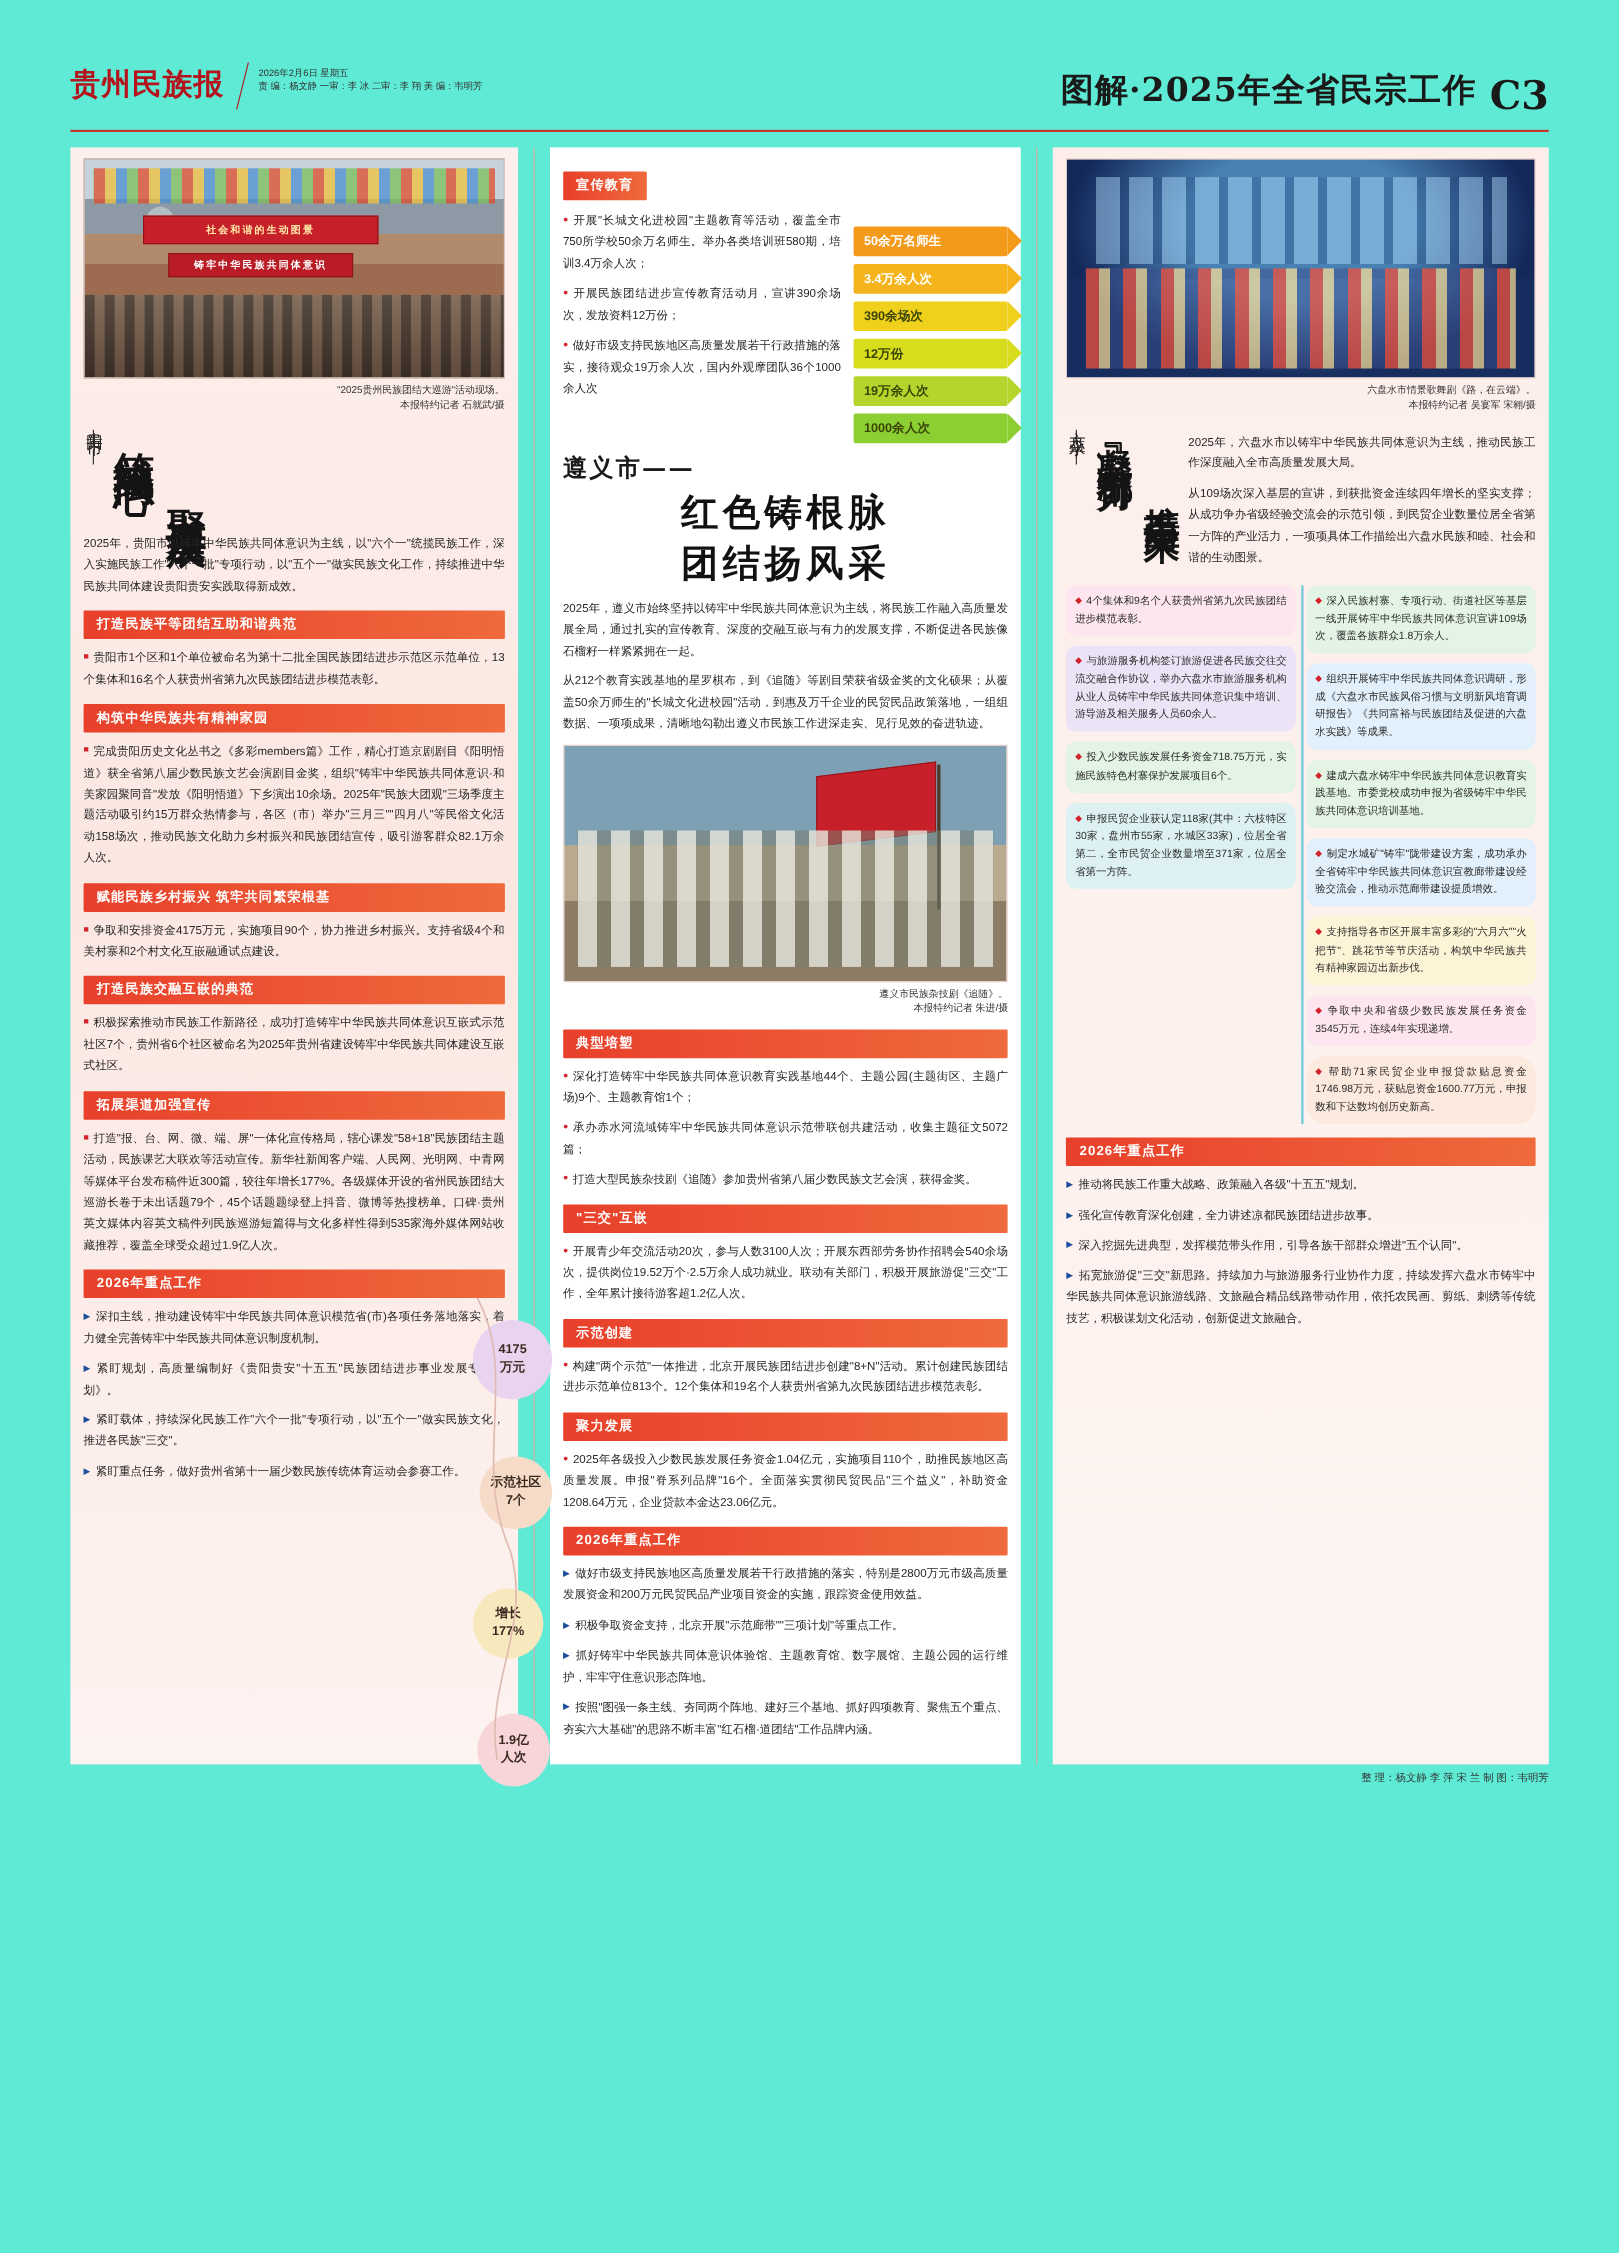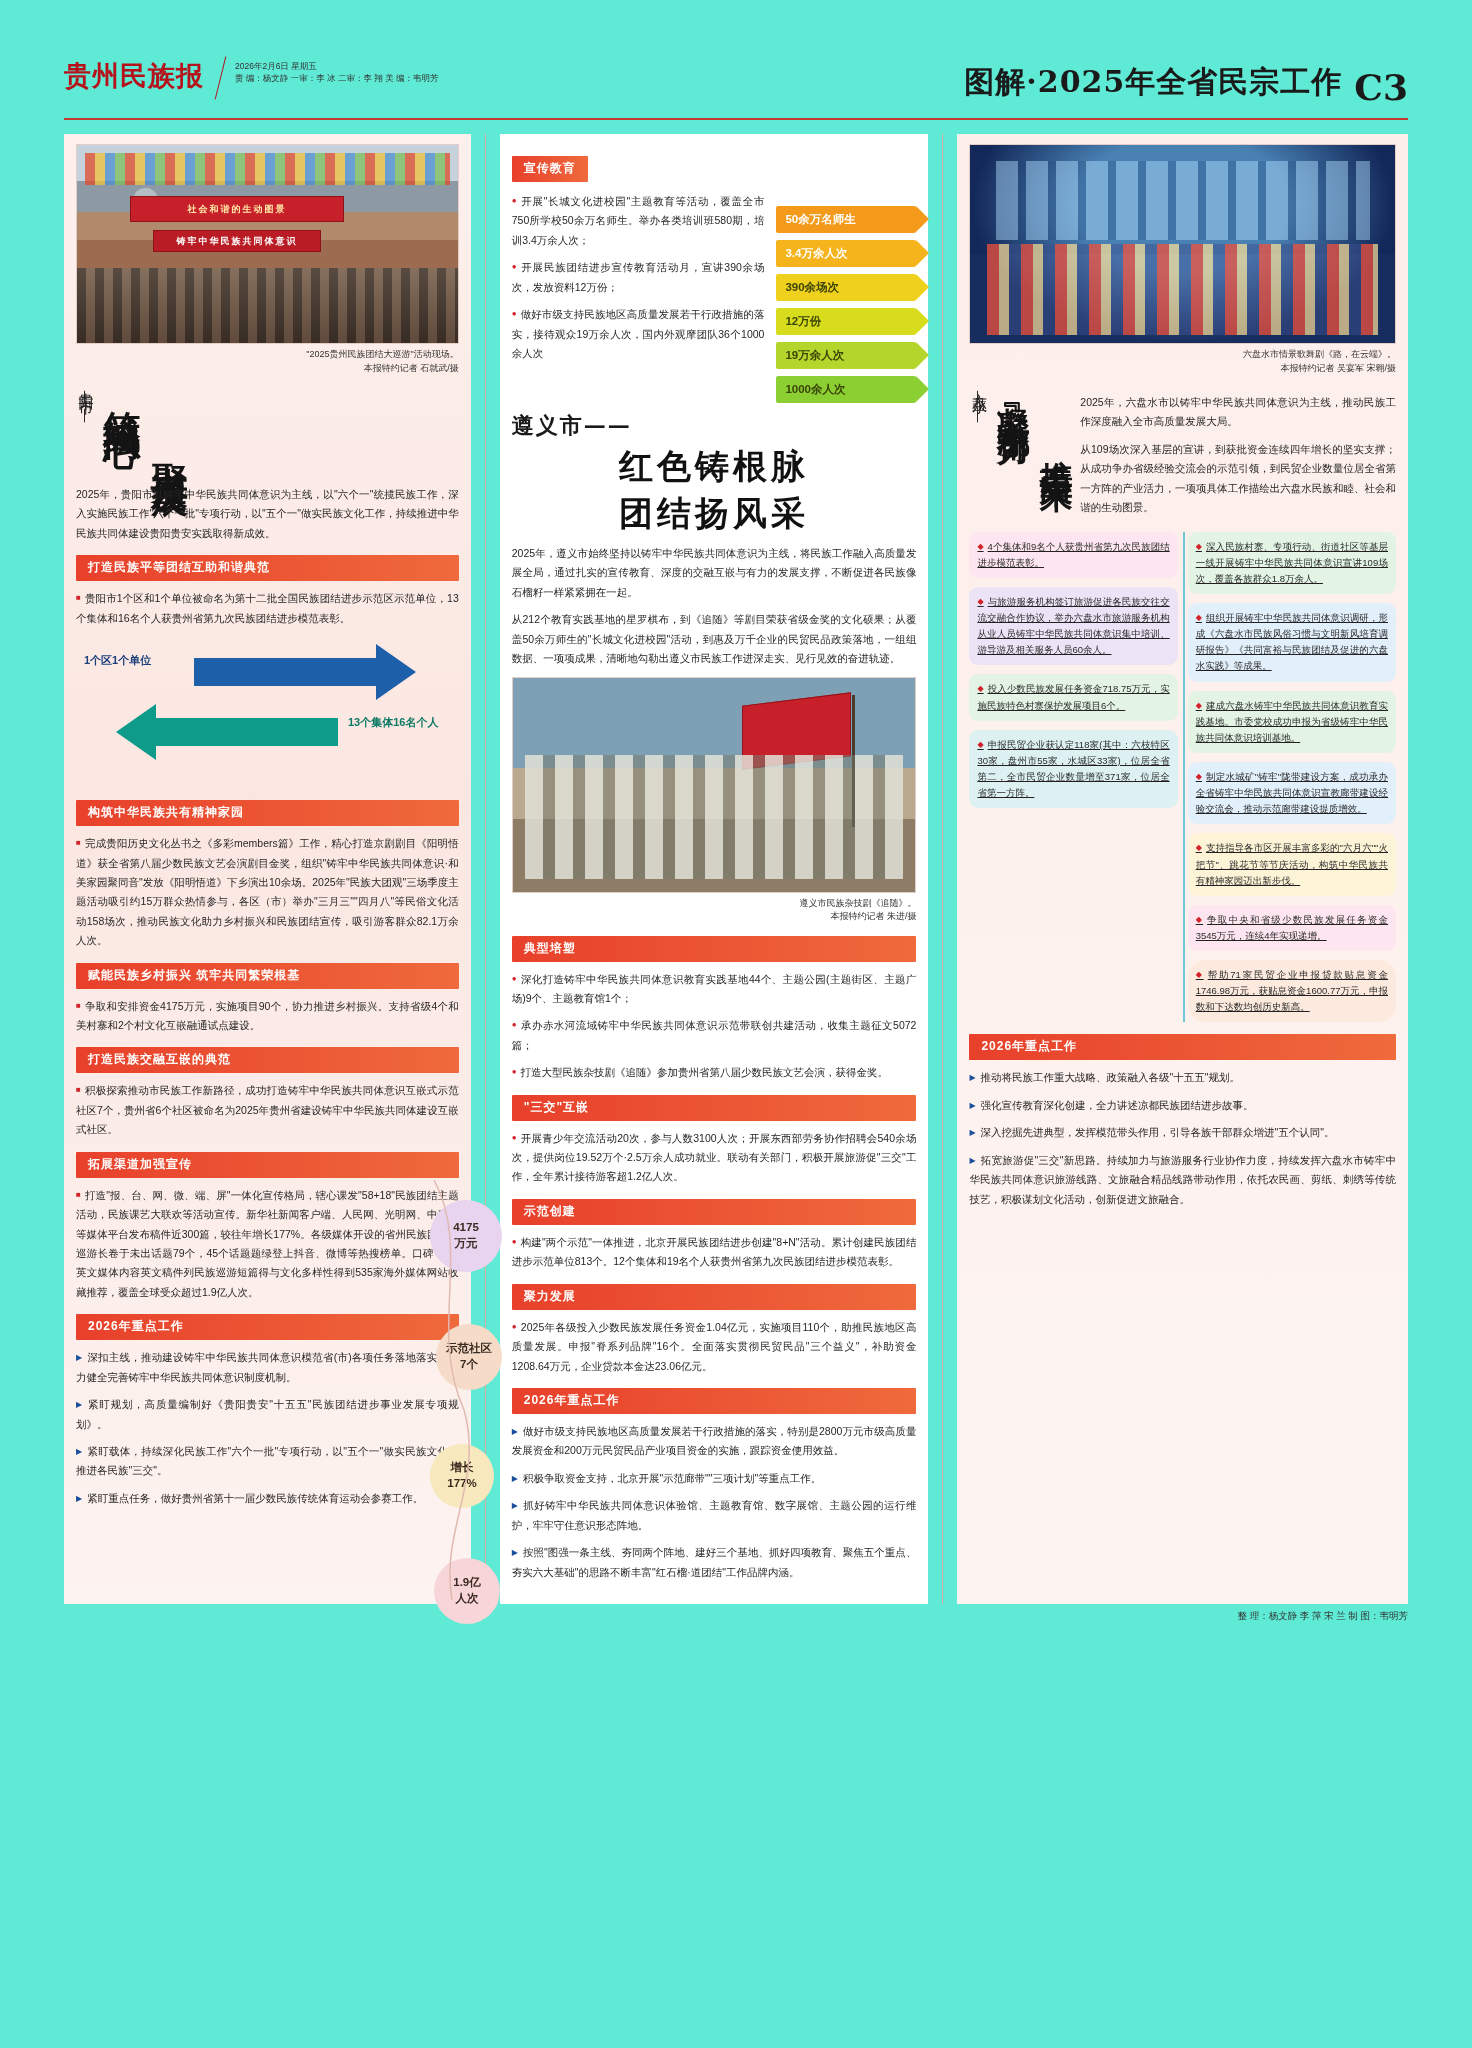--- a/index.html
+++ b/index.html
@@ -290,21 +290,20 @@
   .tl-line {
     position: absolute;
     left: 50%;
     top: 0; bottom: 0;
     width: 2px;
     background: #6fc7d8;
   }
   .cards {
     display: flex;
     gap: 10px;
-    text-decoration: underline;
   }
   .cards-col { flex: 1; display: flex; flex-direction: column; gap: 9px; }
   .card {
     border-radius: 9px;
     padding: 7px 8px;
     font-size: 9.5px;
     line-height: 1.7;
     text-align: justify;
     color: #2b2b2b;
   }
@@ -430,28 +429,20 @@
         <div class="hl-main">筑城绘同心</div>
         <div class="hl-main offset">聚力谋发展</div>
         <div style="flex:1"></div>
       </div>
 
       <div class="para">2025年，贵阳市以铸牢中华民族共同体意识为主线，以"六个一"统揽民族工作，深入实施民族工作"六个一批"专项行动，以"五个一"做实民族文化工作，持续推进中华民族共同体建设贵阳贵安实践取得新成效。</div>
 
       <div class="bar wide">打造民族平等团结互助和谐典范</div>
       <div class="para sq">贵阳市1个区和1个单位被命名为第十二批全国民族团结进步示范区示范单位，13个集体和16名个人获贵州省第九次民族团结进步模范表彰。</div>
 
-      <div class="arrows">
-        <svg width="380" height="150" viewBox="0 0 380 150">
-          <polygon points="118,20 300,20 300,6 340,34 300,62 300,48 118,48" fill="#1d5fa8"></polygon>
-          <polygon points="262,80 80,80 80,66 40,94 80,122 80,108 262,108" fill="#0f9b8a"></polygon>
-        </svg>
-        <div class="arrow-label" style="left:8px; top:14px;">1个区1个单位</div>
-        <div class="arrow-label green" style="left:272px; top:76px;">13个集体16名个人</div>
-      </div>
 
       <div class="bar wide">构筑中华民族共有精神家园</div>
       <div class="para sq">完成贵阳历史文化丛书之《多彩members篇》工作，精心打造京剧剧目《阳明悟道》获全省第八届少数民族文艺会演剧目金奖，组织"铸牢中华民族共同体意识·和美家园聚同音"发放《阳明悟道》下乡演出10余场。2025年"民族大团观"三场季度主题活动吸引约15万群众热情参与，各区（市）举办"三月三""四月八"等民俗文化活动158场次，推动民族文化助力乡村振兴和民族团结宣传，吸引游客群众82.1万余人次。</div>
 
       <div class="bar wide">赋能民族乡村振兴  筑牢共同繁荣根基</div>
       <div class="para sq">争取和安排资金4175万元，实施项目90个，协力推进乡村振兴。支持省级4个和美村寨和2个村文化互嵌融通试点建设。</div>
 
       <div class="bar wide">打造民族交融互嵌的典范</div>
       <div class="para sq">积极探索推动市民族工作新路径，成功打造铸牢中华民族共同体意识互嵌式示范社区7个，贵州省6个社区被命名为2025年贵州省建设铸牢中华民族共同体建设互嵌式社区。</div>
 

